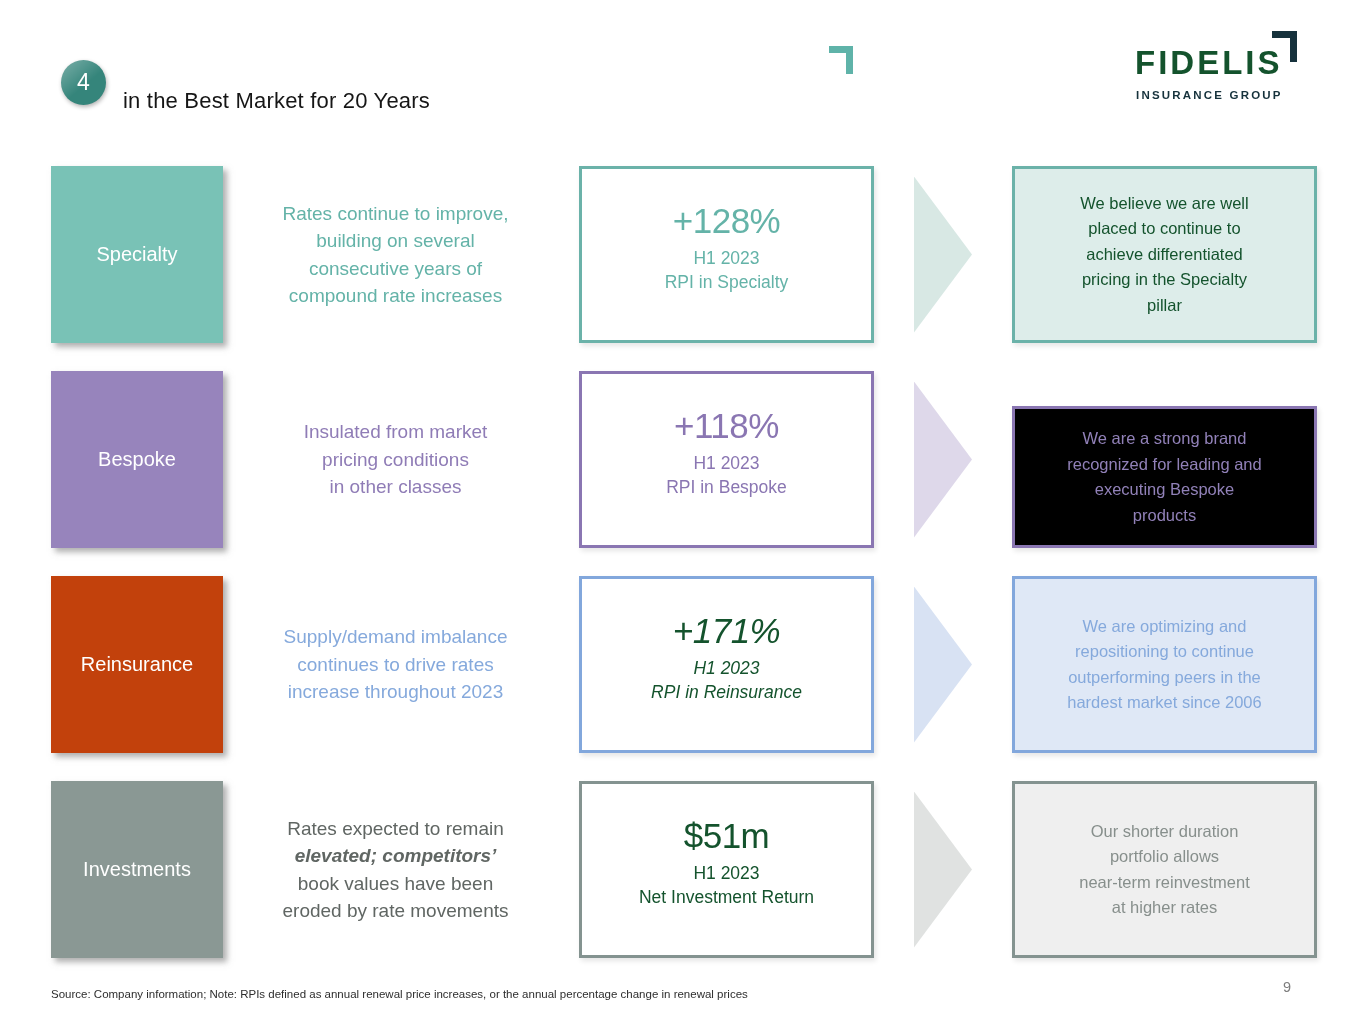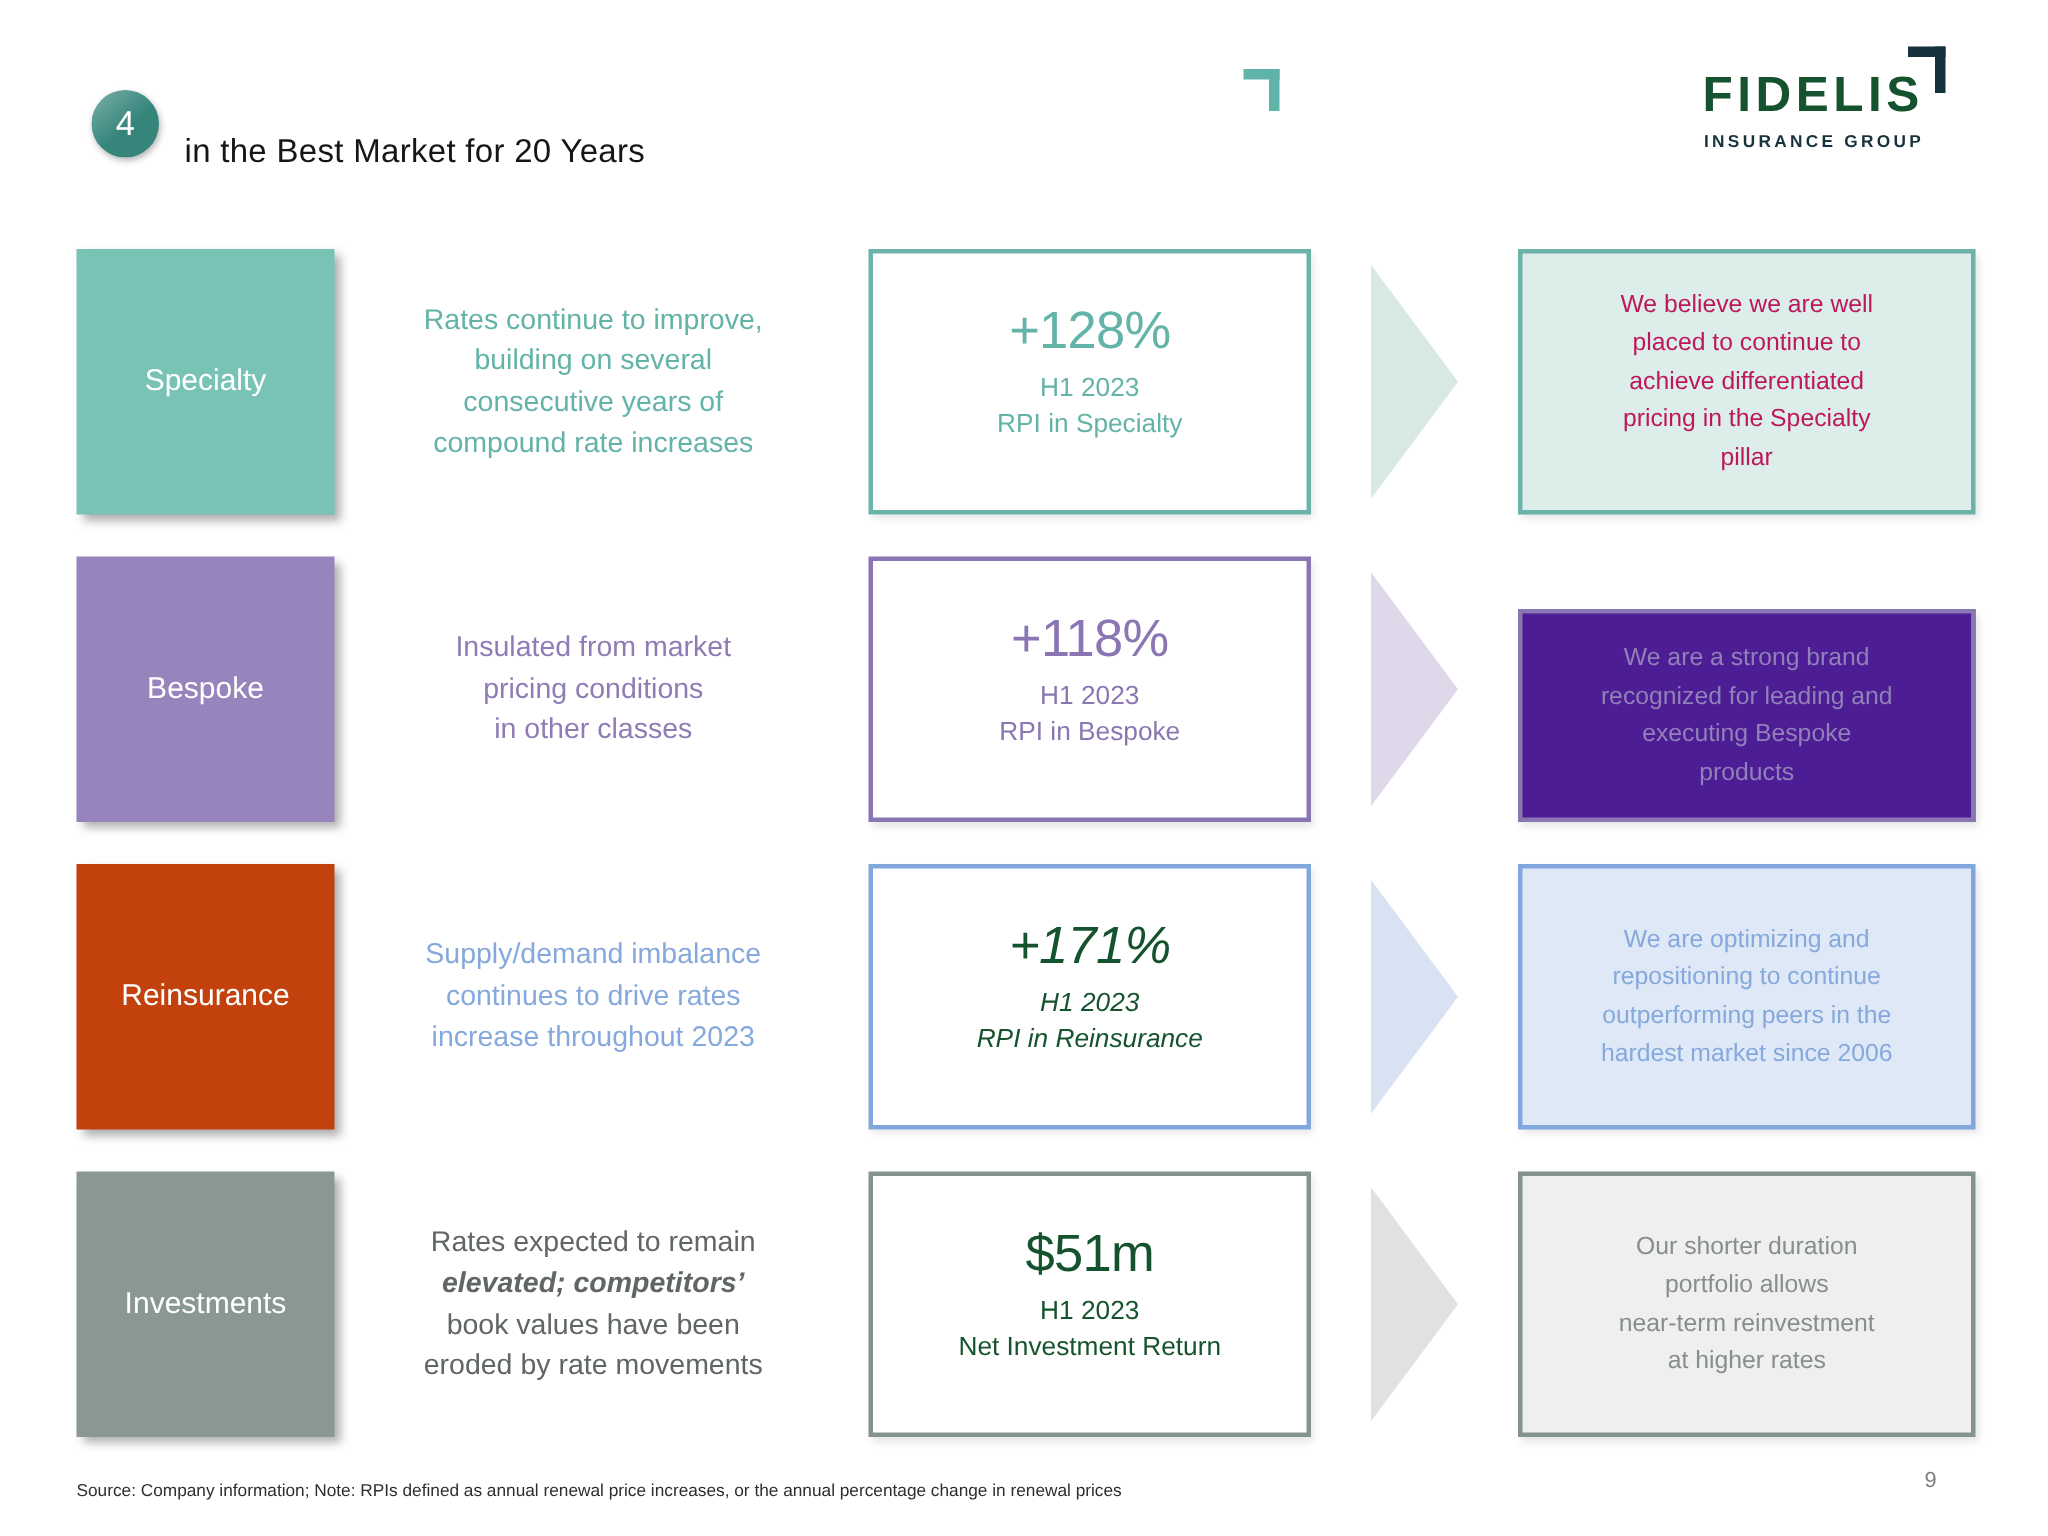--- a/index.html
+++ b/index.html
@@ -110,41 +110,41 @@
 consecutive years of
 compound rate increases</span><span class="em"></span><span></span></span></div>
       <div class="stat-box" style="border-color: rgb(107, 178, 169); color: rgb(100, 179, 168);">
         <div class="stat-value">+128%</div>
         <div class="stat-line">H1 2023</div>
         <div class="stat-line">RPI in Specialty</div>
       </div>
       <div class="arrow-cell">
         <div class="arrow" style="background-color: rgb(216, 232, 228);"></div>
       </div>
-      <div class="panel" style="border-color: rgb(107, 178, 169); background-color: rgb(221, 237, 234); color: #be185d;">We believe we are well
+      <div class="panel" style="border-color: rgb(107, 178, 169); background-color: rgb(221, 237, 234); color: #14532d;">We believe we are well
 placed to continue to
 achieve differentiated
 pricing in the Specialty
 pillar</div>
     </div>
 
     <div class="row">
       <div class="label-box" style="background-color: rgb(151, 132, 188);">Bespoke</div>
       <div class="desc" style="color: rgb(143, 124, 182);"><span><span>Insulated from market
 pricing conditions
 in other classes</span><span class="em"></span><span></span></span></div>
       <div class="stat-box" style="border-color: rgb(138, 118, 178); color: rgb(138, 118, 178);">
         <div class="stat-value">+118%</div>
         <div class="stat-line">H1 2023</div>
         <div class="stat-line">RPI in Bespoke</div>
       </div>
       <div class="arrow-cell">
         <div class="arrow" style="background-color: rgb(222, 216, 234);"></div>
       </div>
-      <div class="panel" style="border-color: rgb(138, 118, 178); background-color: #4c1d95; color: rgb(145, 129, 184); margin-top: 35px;">We are a strong brand
+      <div class="panel" style="border-color: rgb(138, 118, 178); background-color: #000000; color: rgb(145, 129, 184); margin-top: 35px;">We are a strong brand
 recognized for leading and
 executing Bespoke
 products</div>
     </div>
 
     <div class="row">
       <div class="label-box" style="background-color: #c2410c;">Reinsurance</div>
       <div class="desc" style="color: rgb(133, 169, 220);"><span><span>Supply/demand imbalance
 continues to drive rates
 increase throughout 2023</span><span class="em"></span><span></span></span></div>

